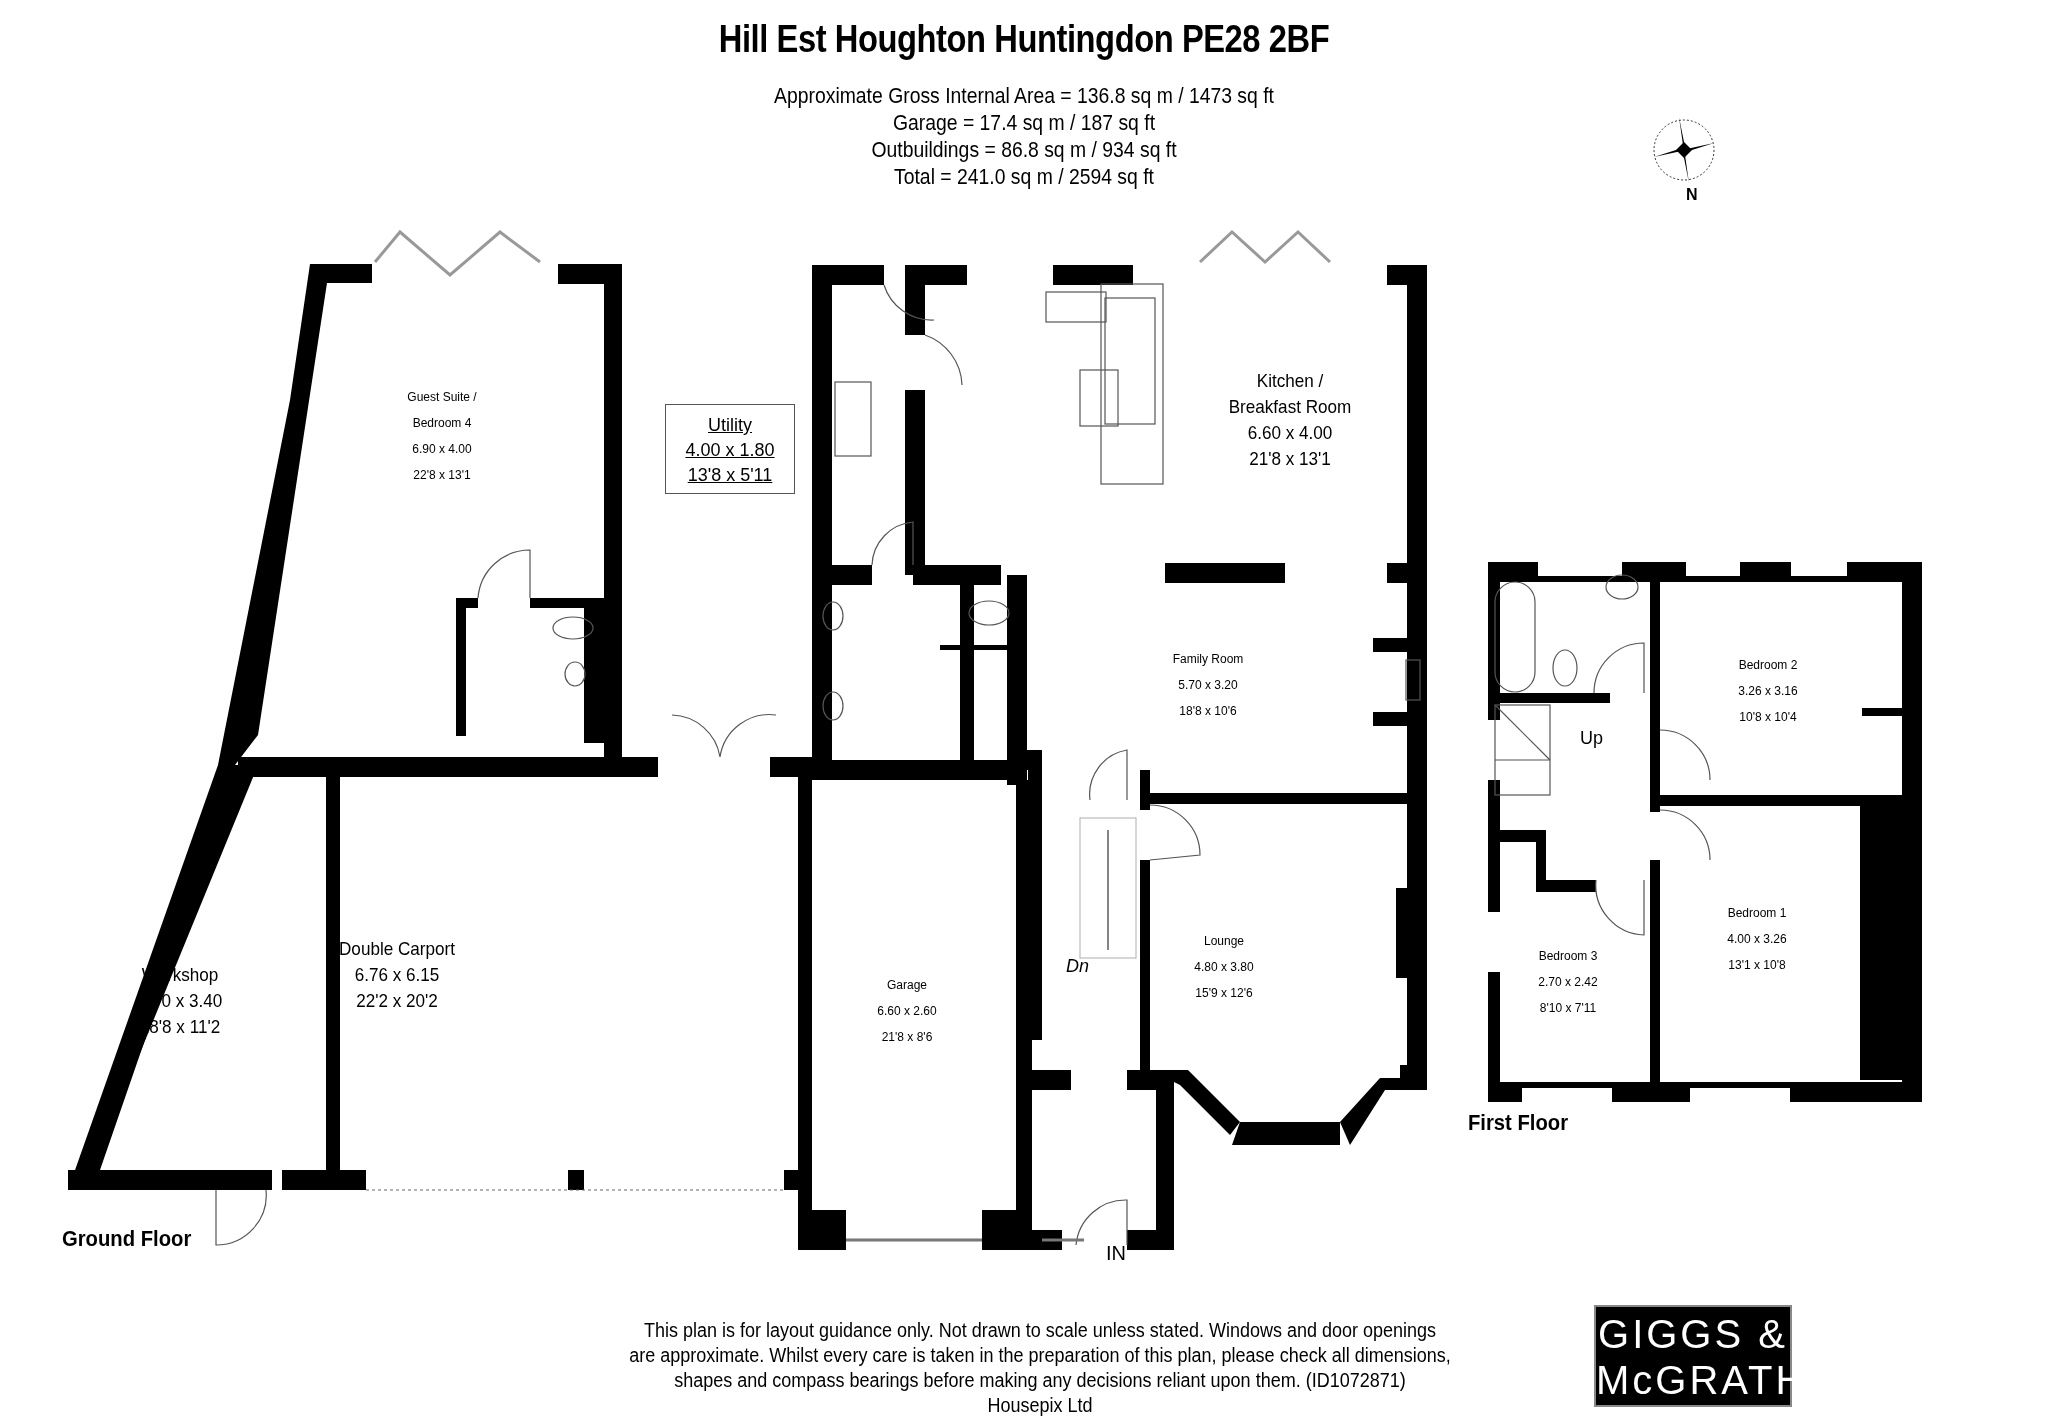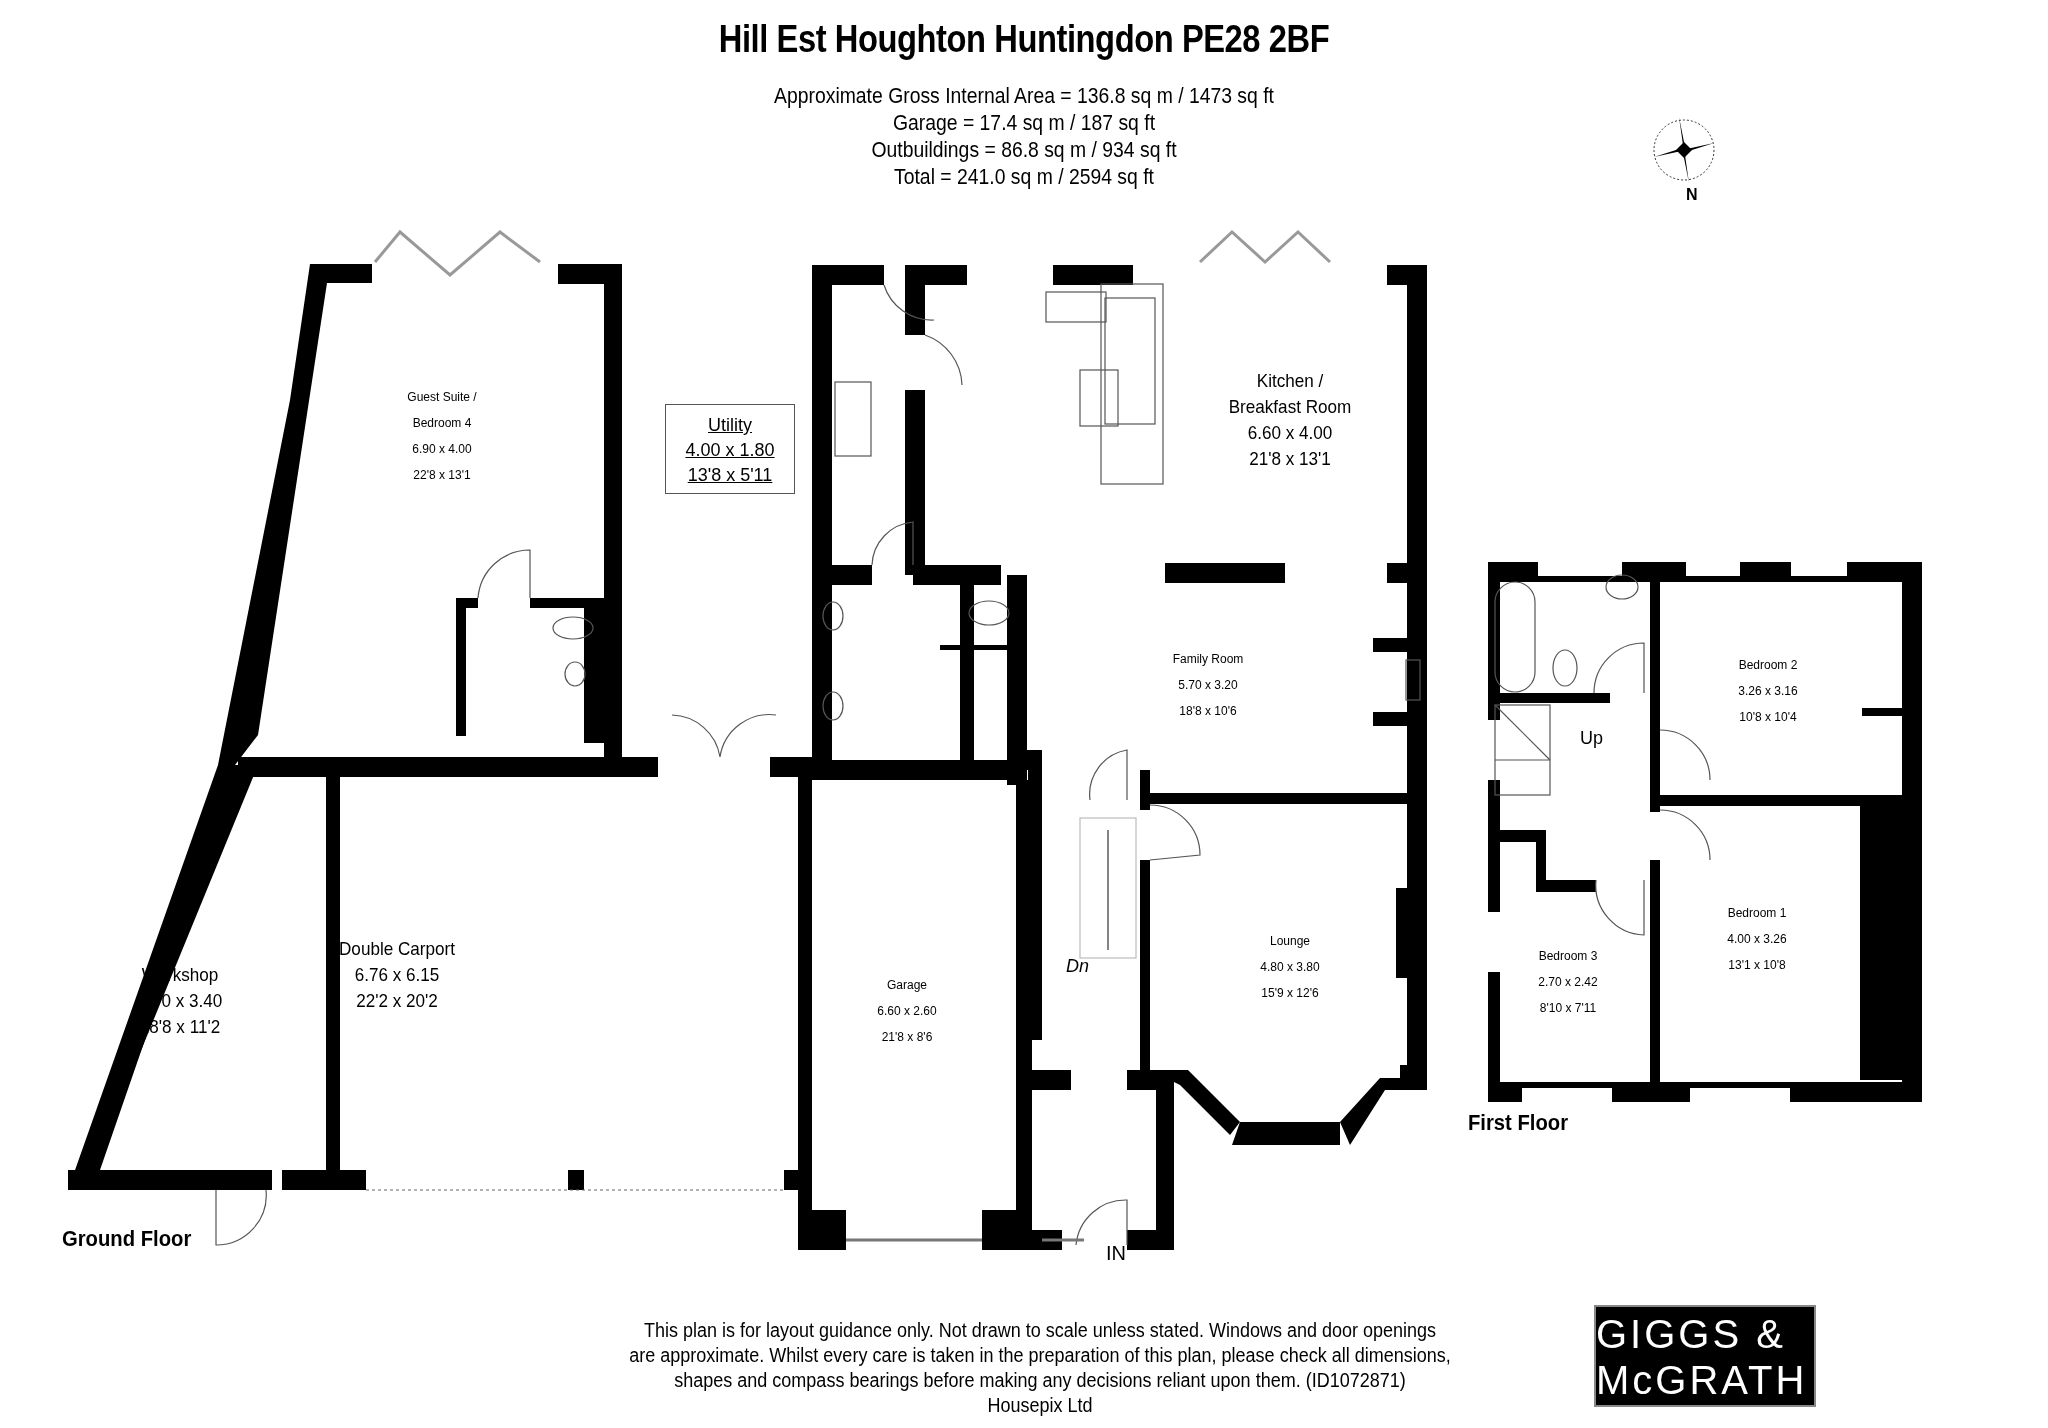--- a/index.html
+++ b/index.html
@@ -8,21 +8,21 @@
   .title { left:0; width:2048px; top:18px; text-align:center; font-size:38px; font-weight:bold; transform:scaleX(0.86); transform-origin:center; letter-spacing:-0.5px; }
   .areas { left:0; width:2048px; top:82px; text-align:center; font-size:22px; line-height:27px; transform:scaleX(0.88); transform-origin:center; }
   .areas div { margin:0; }
   svg.plan { position:absolute; left:0; top:0; width:2048px; height:1428px; }
   .room-label { position:absolute; text-align:center; font-size:12px; line-height:26px; transform:translateX(-50%); white-space:nowrap; }
   .room-label.cond { font-size:19px; transform:translateX(-50%) scaleX(0.9); }
   .floor-label { position:absolute; font-size:22px; font-weight:bold; transform:scaleX(0.92); transform-origin:left; white-space:nowrap; }
   .small-label { position:absolute; font-size:18px; }
   .utility-box { position:absolute; left:665px; top:404px; width:130px; height:90px; border:1.5px solid #555; text-align:center; font-size:18px; line-height:25px; padding-top:8px; box-sizing:border-box;text-decoration:underline; }
   .disclaimer { left:520px; width:1040px; top:1318px; text-align:center; font-size:20px; line-height:25px; transform:scaleX(0.9); transform-origin:center; }
-  .logo { left:1594px; top:1305px; width:222px; height:102px; background:#000; color:#fff; border:2px solid #888; box-sizing:border-box; text-align:left; font-size:40px; line-height:46px; letter-spacing:3px; padding-top:4px; }
+  .logo { left:1594px; top:1305px; width:198px; height:102px; background:#000; color:#fff; border:2px solid #888; box-sizing:border-box; text-align:center; font-size:40px; line-height:46px; letter-spacing:3px; padding-top:4px; }
   .compass-n { left:1686px; top:186px; font-size:16px; font-weight:bold; }
 </style>
 </head>
 <body>
 
 <div class="abs title">Hill Est Houghton Huntingdon PE28 2BF</div>
 <div class="abs areas">
   <div>Approximate Gross Internal Area = 136.8 sq m / 1473 sq ft</div>
   <div>Garage = 17.4 sq m / 187 sq ft</div>
   <div>Outbuildings = 86.8 sq m / 934 sq ft</div>
@@ -213,21 +213,21 @@
   <div>6.76 x 6.15</div>
   <div>22'2 x 20'2</div>
 </div>
 
 <div class="room-label" style="left:907px; top:972px;">
   <div>Garage</div>
   <div>6.60 x 2.60</div>
   <div>21'8 x 8'6</div>
 </div>
 
-<div class="room-label" style="left:1290px; top:928px;">
+<div class="room-label" style="left:1224px; top:928px;">
   <div>Lounge</div>
   <div>4.80 x 3.80</div>
   <div>15'9 x 12'6</div>
 </div>
 
 <div class="small-label" style="left:1066px; top:956px;font-style:italic;">Dn</div>
 <div class="small-label" style="left:1106px; top:1242px; font-size:20px;">IN</div>
 <div class="floor-label" style="left:62px; top:1226px;">Ground Floor</div>
 
 <div class="room-label" style="left:1768px; top:652px;">

